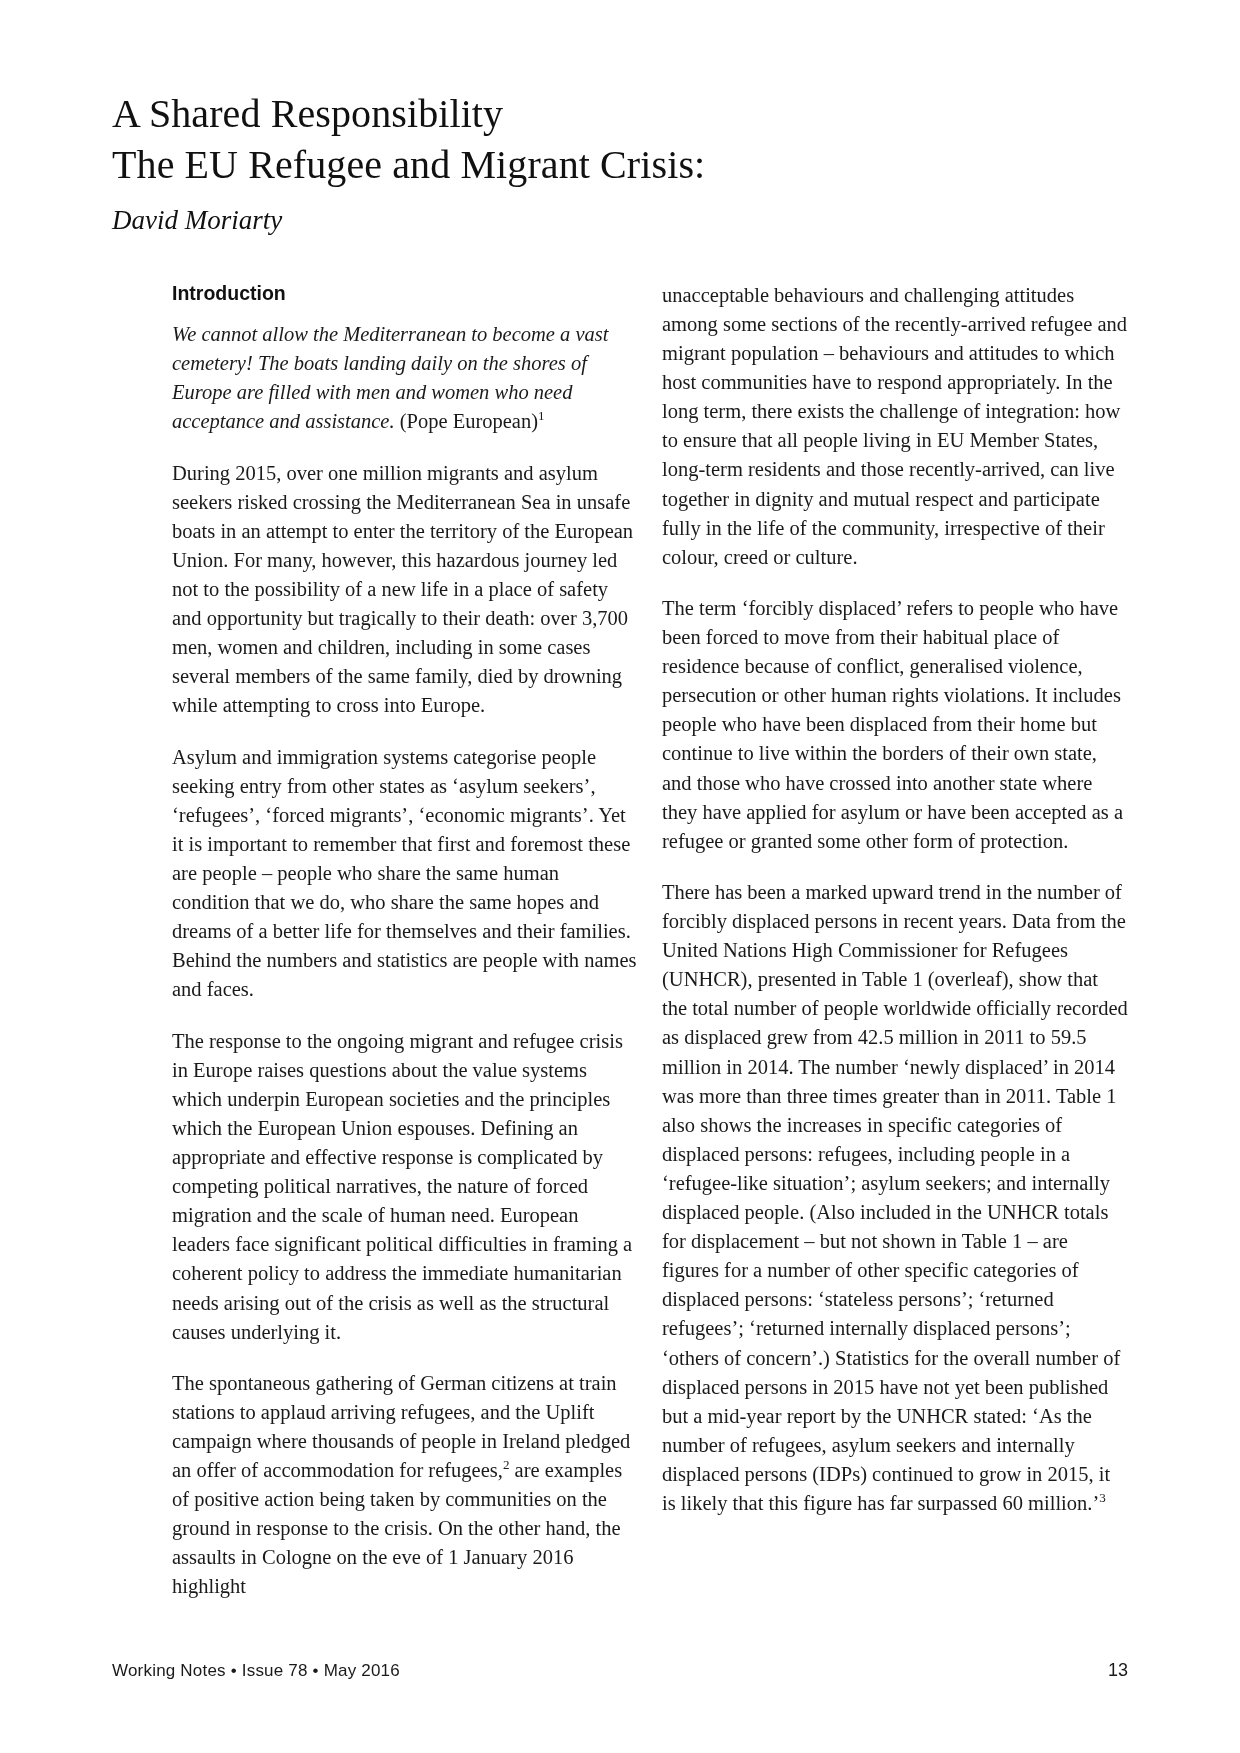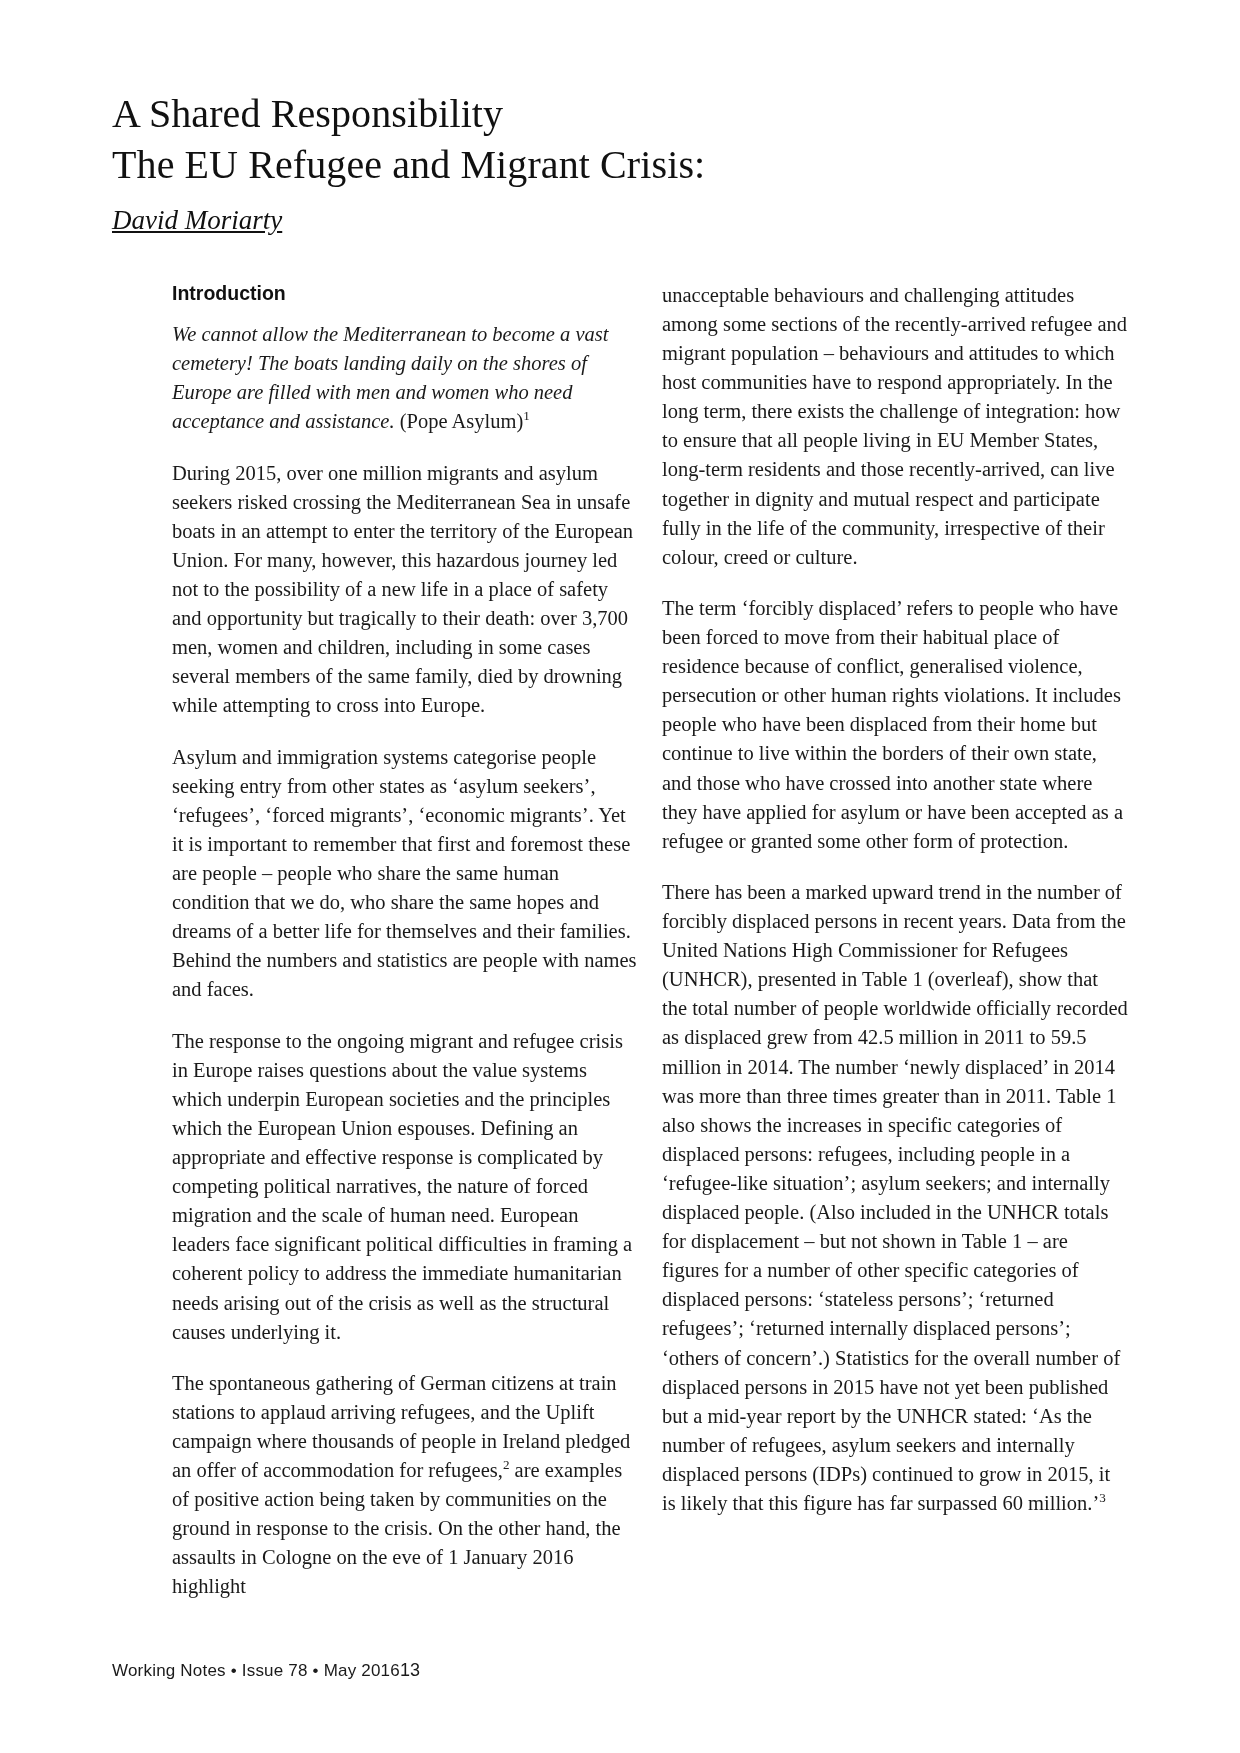--- a/index.html
+++ b/index.html
@@ -35,21 +35,20 @@
   .title .line {
     display: block;
   }
   .author {
     font-family: "Liberation Serif", serif;
     font-style: italic;
     font-size: 27px;
     line-height: 1.2;
     color: #111111;
     margin: 0 0 44px 0;
-    text-decoration: underline;
   }
   .columns {
     display: flex;
     gap: 24px;
     align-items: flex-start;
     justify-content: flex-end;
   }
   .col {
     width: 466px;
     flex: 0 0 466px;
@@ -79,25 +78,26 @@
     font-size: 0.64em;
     vertical-align: super;
     line-height: 0;
   }
   .footer {
     position: absolute;
     left: 112px;
     right: 112px;
     bottom: 72px;
     display: flex;
-    justify-content: flex-start;
+    justify-content: space-between;
     align-items: baseline;
     font-family: "Liberation Sans", sans-serif;
     font-size: 17px;
     color: #1a1a1a;
+    gap: 9px;
   }
   .footer .left { letter-spacing: 0.2px; }
   .footer .right { font-size: 18px; }
 </style>
 </head>
 <body>
 
 <div class="page">
 
   <h1 class="title">
@@ -107,21 +107,21 @@
 
   <div class="author">David Moriarty</div>
 
   <div class="columns">
 
     <div class="col">
       <h2 class="section">Introduction</h2>
 
       <p class="quote">
         <span>We cannot allow the Mediterranean to become a vast cemetery! The boats landing daily on the shores of Europe are filled with men and women who need acceptance and assistance.</span>
-        <span class="roman">(Pope Asylum)</span><sup class="roman">1</sup>
+        <span class="roman">(Pope European)</span><sup class="roman">1</sup>
       </p>
 
       <p>During 2015, over one million migrants and asylum seekers risked crossing the Mediterranean Sea in unsafe boats in an attempt to enter the territory of the European Union. For many, however, this hazardous journey led not to the possibility of a new life in a place of safety and opportunity but tragically to their death: over 3,700 men, women and children, including in some cases several members of the same family, died by drowning while attempting to cross into Europe.</p>
       <p>Asylum and immigration systems categorise people seeking entry from other states as ‘asylum seekers’, ‘refugees’, ‘forced migrants’, ‘economic migrants’. Yet it is important to remember that first and foremost these are people – people who share the same human condition that we do, who share the same hopes and dreams of a better life for themselves and their families. Behind the numbers and statistics are people with names and faces.</p>
       <p>The response to the ongoing migrant and refugee crisis in Europe raises questions about the value systems which underpin European societies and the principles which the European Union espouses. Defining an appropriate and effective response is complicated by competing political narratives, the nature of forced migration and the scale of human need. European leaders face significant political difficulties in framing a coherent policy to address the immediate humanitarian needs arising out of the crisis as well as the structural causes underlying it.</p>
 
       <p>
         <span>The spontaneous gathering of German citizens at train stations to applaud arriving refugees, and the Uplift campaign where thousands of people in Ireland pledged an offer of accommodation for refugees,</span><sup>2</sup><span> are examples of positive action being taken by communities on the ground in response to the crisis. On the other hand, the assaults in Cologne on the eve of 1 January 2016 highlight</span>
       </p>
     </div>

